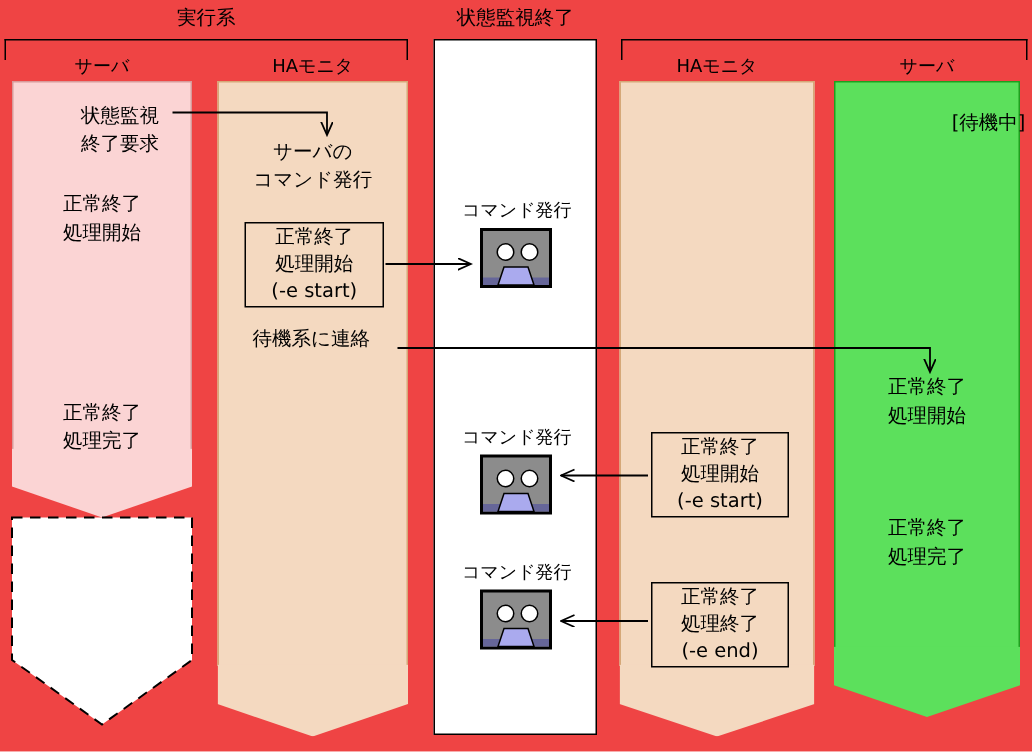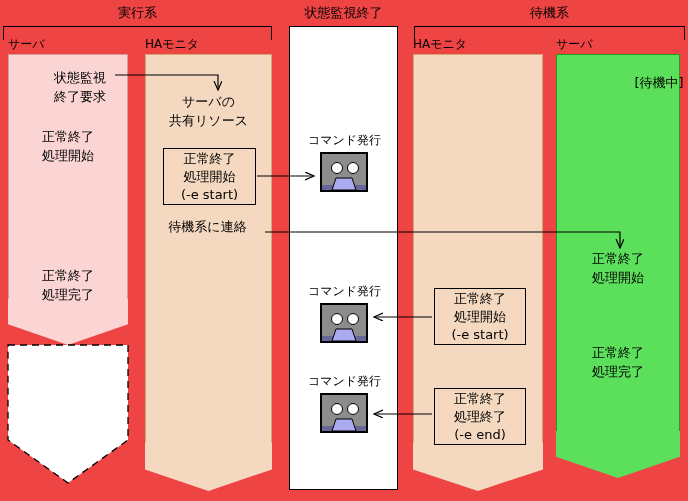--- a/index.html
+++ b/index.html
@@ -32,20 +32,21 @@
     border-top: 1px solid #000;
     border-left: 1px solid #000;
     border-right: 1px solid #000;
     box-sizing: border-box;
   }
 
   
   .lane-caption {
     font-size: 12px;
     line-height: 15px;
+    text-align: center;
     white-space: nowrap;
   }
 
   
   .lane-body {
     box-sizing: border-box;
     border: 1px solid #000;
   }
   .lane-pink   { background: #fbd4d4; border-color: #d89a9a; }
   .lane-orange { background: #f4d9c0; border-color: #d5a878; }
@@ -100,21 +101,20 @@
     pointer-events: none;
   }
 </style>
 </head>
 <body>
 
 <div id="diagram">
 
   <div class="abs group-caption" style="left:3px; top:5px; width:269px;">実行系</div>
   <div class="abs group-caption" style="left:289px; top:5px; width:109px;">状態監視終了</div>
-  <div class="abs group-caption" style="left:414px; top:5px; width:271px;">待機系</div>
 
   <div class="abs bracket" style="left:3px; top:26px; width:269px; height:14px;"></div>
   <div class="abs bracket" style="left:414px; top:26px; width:271px; height:14px;"></div>
 
   <div class="abs lane-caption" style="left:8px; top:37px; width:120px;">サーバ</div>
   <div class="abs lane-caption" style="left:145px; top:37px; width:127px;">HAモニタ</div>
   <div class="abs lane-caption" style="left:413px; top:37px; width:130px;">HAモニタ</div>
   <div class="abs lane-caption" style="left:556px; top:37px; width:124px;">サーバ</div>
 
   <div class="abs lane-body lane-plain" style="left:289px; top:26px; width:109px; height:464px;"></div>
@@ -128,21 +128,21 @@
 処理開始</div>
   <div class="abs lane-text" style="left:8px; top:266px; width:120px;">正常終了
 処理完了</div>
 
   <div class="abs lane-text" style="left:8px; top:357px; width:120px;">停止</div>
 
   <div class="abs lane-body lane-orange" style="left:145px; top:54px; width:127px; height:390px; border-bottom:none;"></div>
   <div class="abs tail tail-orange" style="left:145px; top:443px; width:127px; height:48px;"></div>
 
   <div class="abs lane-text" style="left:145px; top:92px; width:127px;">サーバの
-共有リソース</div>
+コマンド発行</div>
 
   <div class="abs cmd-box" style="left:163px; top:148px; width:93px; height:57px;"><span>正常終了
 処理開始
 (-e start)</span></div>
 
   <div class="abs lane-text" style="left:145px; top:217px; width:125px;">待機系に連絡</div>
 
   <div class="abs lane-body lane-orange" style="left:413px; top:54px; width:130px; height:390px; border-bottom:none;"></div>
   <div class="abs tail tail-orange" style="left:413px; top:443px; width:130px; height:48px;"></div>
 

